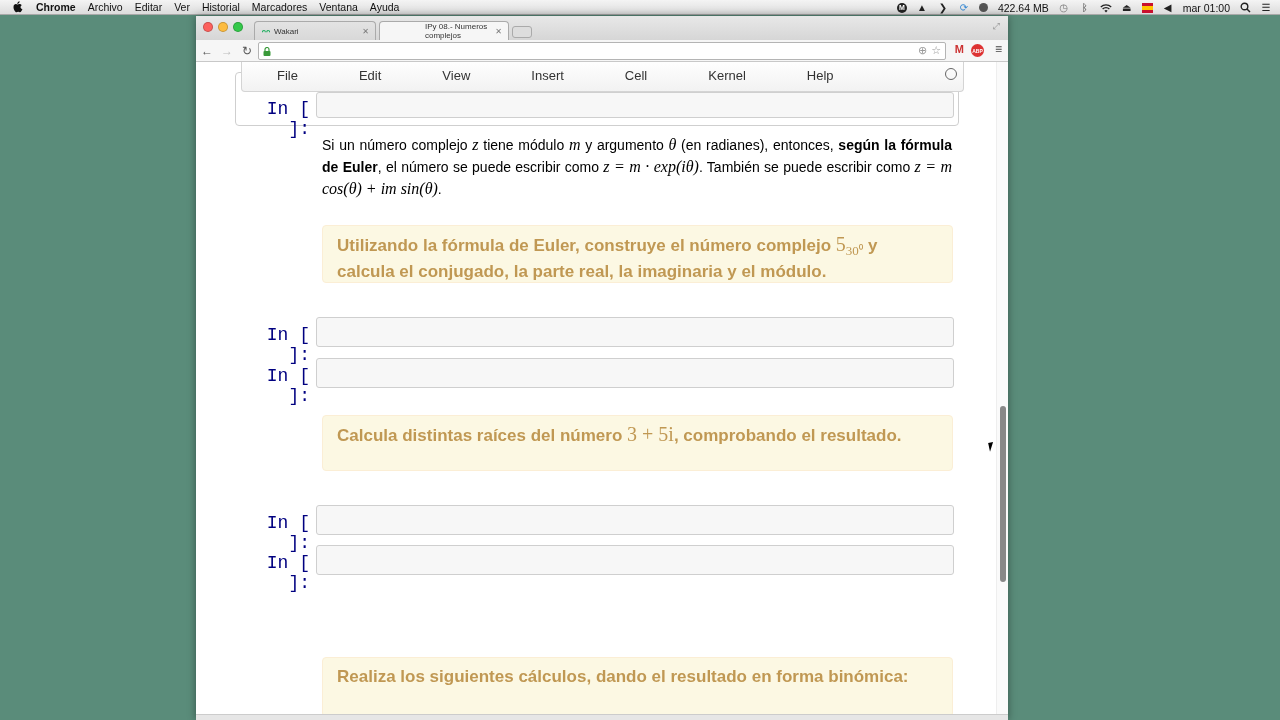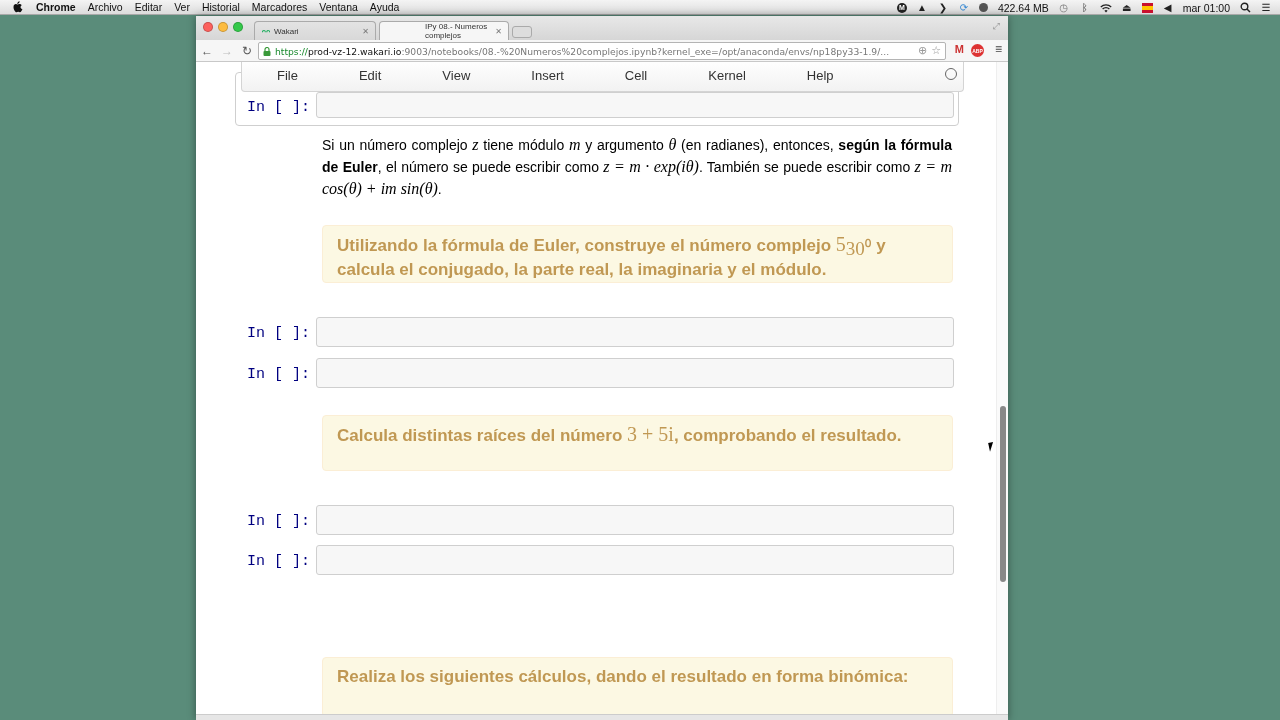--- a/index.html
+++ b/index.html
@@ -86,40 +86,40 @@
     border: 1px solid #d4d4d4; border-top: none; border-radius: 0 0 4px 4px;
     display: flex; align-items: center; z-index: 3; gap: 32px;
   }
   .ipy-menubar .menu-item { font-size: 13px; color: #333; margin-left: 0; }
   .kernel-indicator { position: absolute; right: 6px; top: 8px; width: 12px; height: 12px; border: 1.5px solid #666; border-radius: 50%; }
   .cell-frame {
     position: absolute; left: 39px; top: 20px; width: 724px; height: 60px;
     border: 1px solid #cfcfcf; border-radius: 4px; background: #fff; z-index: 1;
   }
   .prompt {
-    position: absolute; font-family: "Liberation Mono", monospace; font-size: 15px; color: #000080;
+    position: absolute; font-family: "Liberation Mono", monospace; font-size: 18px; color: #000080;
     width: 66px; text-align: right; z-index: 2;
   }
   .input-area {
     position: absolute; left: 120px; width: 638px; height: 30px;
     background: #f7f7f7; border: 1px solid #cfcfcf; border-radius: 3px; z-index: 2;
   }
   .md {
     position: absolute; left: 126px; width: 630px; font-size: 14px; line-height: 21px; color: #000;
     text-align: justify;
   }
   .md i.m { font-family: "Liberation Serif", serif; font-size: 16px; }
   .alert {
     position: absolute; left: 126px; width: 631px;
     background: #fcf8e3; border: 1px solid #fbeed5; border-radius: 4px;
     color: #c09853; font-weight: bold; font-size: 17px; line-height: 21px;
     padding: 8px 14px;
   }
   .alert .m { font-family: "Liberation Serif", serif; font-weight: normal; font-size: 20px; }
-  .alert sub { font-family: "Liberation Serif", serif; font-size: 19px; font-weight: normal; }
+  .alert sub { font-family: "Liberation Serif", serif; font-size: 13px; font-weight: normal; }
 
   .scrollbar-track { position: absolute; right: 0; top: 46px; width: 12px; height: 650px; background: #fafafa; border-left: 1px solid #eee; }
   .scrollbar-thumb { position: absolute; right: 2px; top: 390px; width: 6px; height: 176px; background: #888; border-radius: 3px; }
   .statusbar { position: absolute; left: 0; bottom: 0; width: 812px; height: 6px; background: #e6e6e6; border-top: 1px solid #ccc; }
   .cursor { position: absolute; left: 989px; top: 442px; width: 0; height: 0; border-left: 5px solid #000; border-right: 3px solid transparent; border-bottom: 9px solid transparent; transform: rotate(-12deg); }
 </style>
 </head>
 <body>
 
 <div class="menubar">
@@ -193,21 +193,20 @@
     <span class="nav-btn">←</span>
     <span class="nav-btn disabled">→</span>
     <span class="nav-btn">↻</span>
     <div class="omnibox">
       <span class="lock">
         <svg width="8" height="9" viewBox="0 0 8 9">
             <rect x="0.5" y="4" width="7" height="5" rx="1" fill="#3a9a3a"></rect>
             <path d="M2 4 V2.5 A2 2 0 0 1 6 2.5 V4" stroke="#3a9a3a" stroke-width="1.2" fill="none"></path>
           </svg>
       </span>
-      <span class="url"><span class="scheme">https://</span><span class="host">prod-vz-12.wakari.io</span><span>:9003/notebooks/08.-%20Numeros%20complejos.ipynb?kernel_exe=/opt/anaconda/envs/np18py33-1.9/...</span></span>
       <span class="omni-icons">
         <span>⊕</span>
         <span>☆</span>
       </span>
     </div>
     <span class="ext gmail">M</span>
     <span class="ext abp">ABP</span>
     <span class="ext menu">≡</span>
   </div>
 

